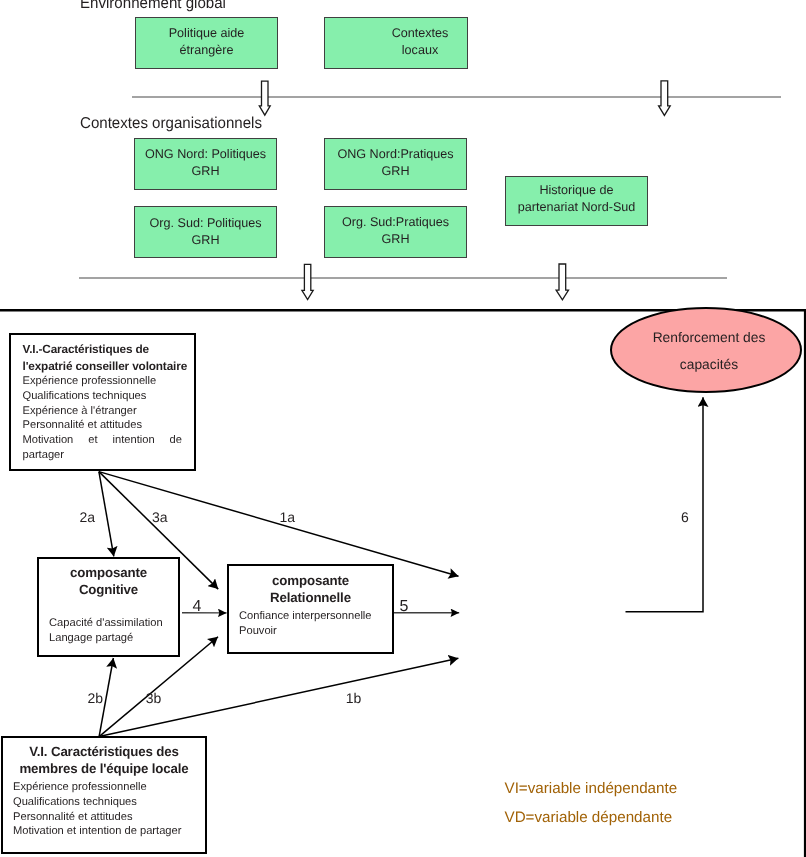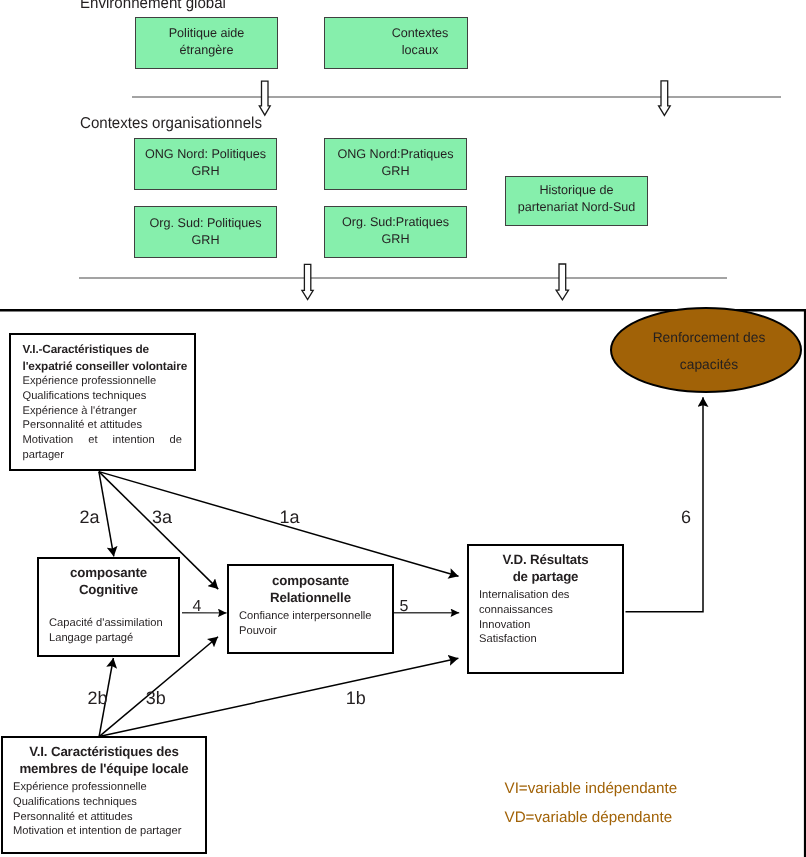--- a/index.html
+++ b/index.html
@@ -11,24 +11,24 @@
         text-align:center;font-size:12.6px;line-height:17.3px;color:#231f20;}
   .sec{position:absolute;font-size:15.8px;line-height:18px;color:#231f20;white-space:nowrap;
        transform:scaleX(0.955);transform-origin:left center;}
   .mbox{position:absolute;box-sizing:border-box;border:2.4px solid #000;background:#fff;}
   .mtitle{font-weight:bold;text-align:center;font-size:11.8px;line-height:16.6px;letter-spacing:-0.15px;white-space:nowrap;}
   .mtitle.big{font-size:13.3px;line-height:17.4px;}
   .mtitle.mid{font-size:13.3px;line-height:17.4px;}
   .mitems{font-size:11.15px;line-height:14.7px;text-align:left;}
   .mitems .just{text-align:justify;}
   .mitems .just::after{content:"";display:inline-block;width:100%;}
-  .alabel{position:absolute;font-size:18px;line-height:16px;color:#231f20;}
+  .alabel{position:absolute;font-size:14px;line-height:16px;color:#231f20;}
   .alabel.sm{font-size:16px;}
   .legend{position:absolute;font-size:15.2px;line-height:29px;color:#a16207;white-space:nowrap;text-align:center;}
-  .ell{position:absolute;box-sizing:border-box;border:2.6px solid #000;border-radius:50%;background:#a16207;
+  .ell{position:absolute;box-sizing:border-box;border:2.6px solid #000;border-radius:50%;background:#fca5a5;
        text-align:center;font-size:13.8px;line-height:26.5px;color:#231f20;}
 </style>
 </head>
 <body>
 
 <div id="page">
 
 <svg class="layer" viewBox="0 0 806 857" xmlns="http://www.w3.org/2000/svg">
 
   <line x1="132" y1="97" x2="781" y2="97" stroke="#a3a3a3" stroke-width="2.2"></line>
@@ -124,32 +124,20 @@
   <div class="mtitle big">
     <span>composante</span><br>
     <span>Relationnelle</span>
   </div>
   <div class="mitems" style="margin-left:5px;margin-top:2.5px;">
     <div>Confiance interpersonnelle</div>
     <div>Pouvoir</div>
   </div>
 </div>
 
-<div class="mbox" style="left:467px;top:544px;width:157px;height:130px;padding:5px 5px 0 5px;">
-  <div class="mtitle big">
-    <span>V.D. Résultats</span><br>
-    <span>de partage</span>
-  </div>
-  <div class="mitems" style="margin-left:5px;margin-top:2.5px;">
-    <div>Internalisation des</div>
-    <div>connaissances</div>
-    <div>Innovation</div>
-    <div>Satisfaction</div>
-  </div>
-</div>
 
 <div class="mbox" style="left:1px;top:736px;width:206px;height:118px;padding:5px 5px 0 5px;">
   <div class="mtitle mid">
     <span>V.I. Caractéristiques des</span><br>
     <span>membres de l'équipe locale</span>
   </div>
   <div class="mitems" style="margin-left:5px;margin-top:2.5px;">
     <div>Expérience professionnelle</div>
     <div>Qualifications techniques</div>
     <div>Personnalité et attitudes</div>

